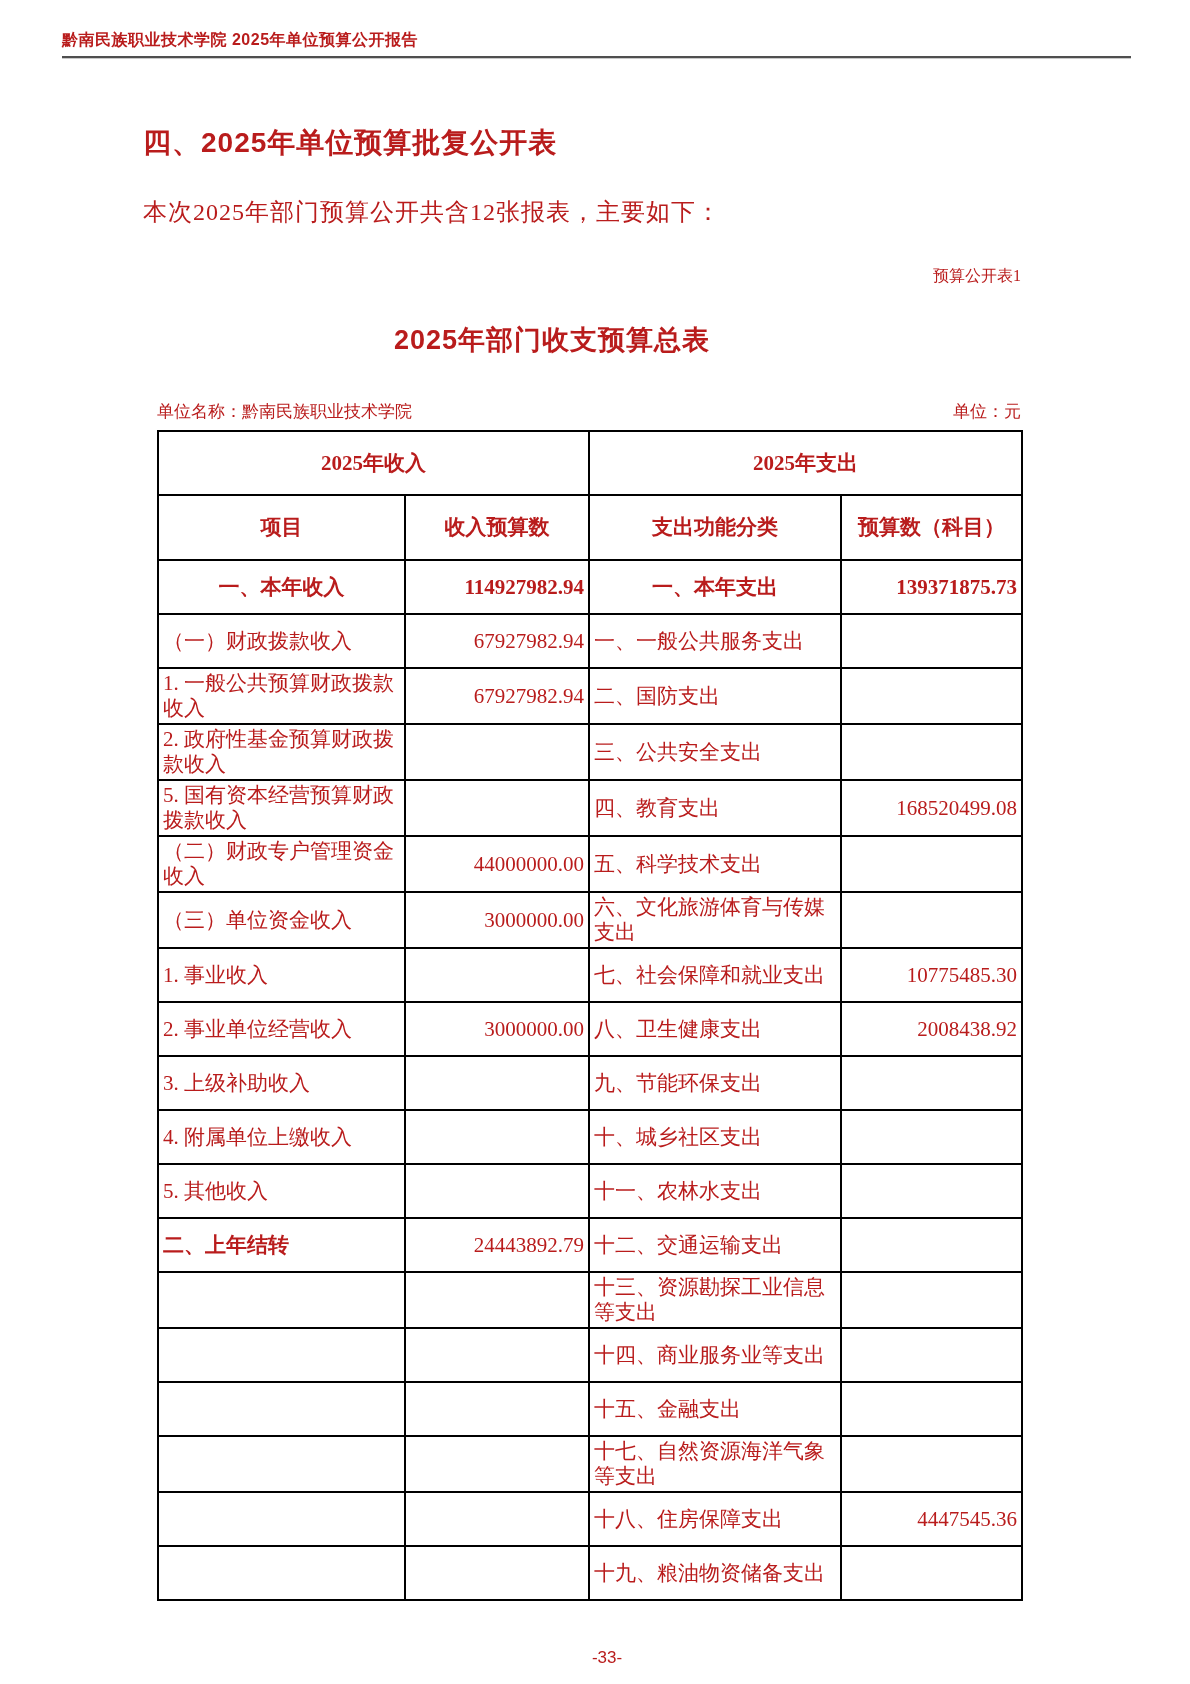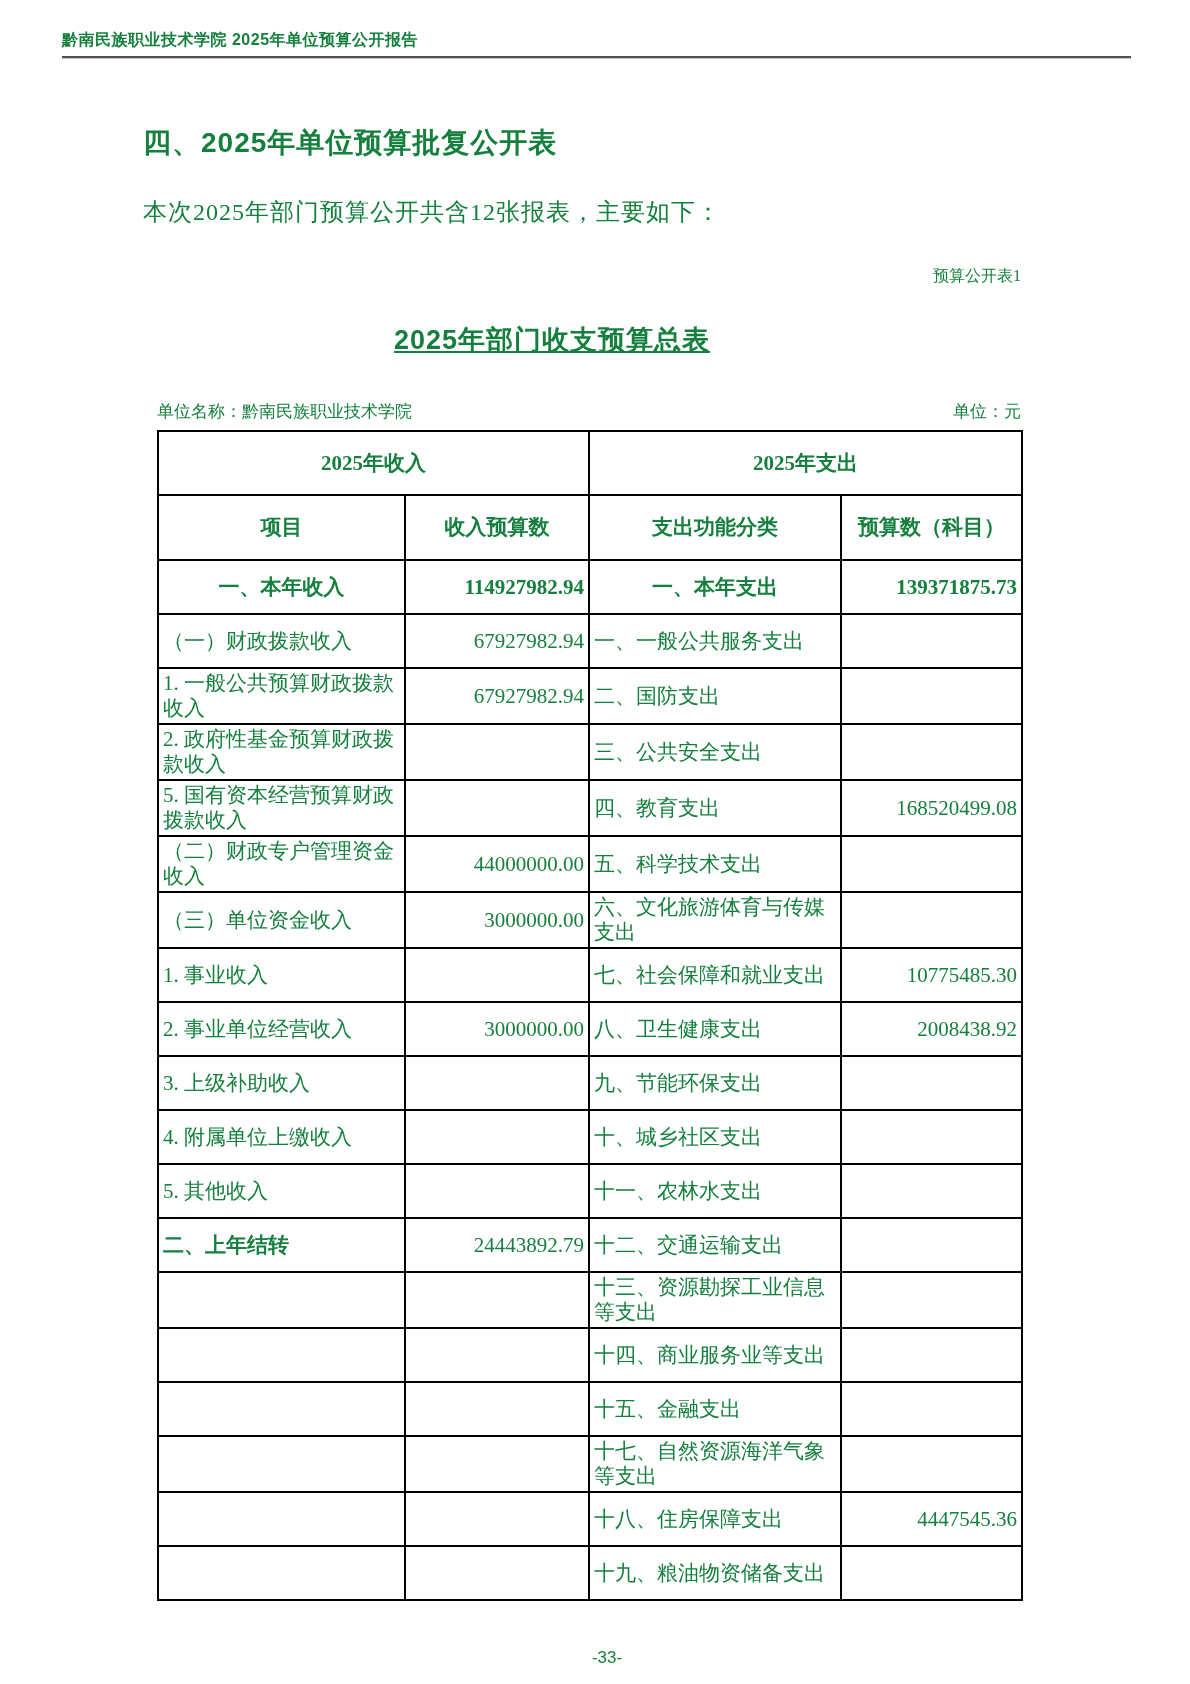--- a/index.html
+++ b/index.html
@@ -1,21 +1,21 @@
 <!DOCTYPE html>
 <html><head>
 <meta charset="utf-8">
 <style>
   * { margin:0; padding:0; box-sizing:border-box; }
   html,body { background:#ffffff; }
   .page {
     position:relative;
     width:1190px; height:1684px;
     background:#ffffff;
-    color:#15803d;
+    color:#b91c1c;
     font-family:"Liberation Serif","DejaVu Serif",serif;
     overflow:hidden;
   }
   .doc-header {
     position:absolute; left:62px; top:30px;
     font-family:"Liberation Sans","DejaVu Sans",sans-serif;
     font-size:16px; font-weight:bold; letter-spacing:0.5px;
   }
   .header-rule {
     position:absolute; left:62px; top:56px; width:1069px; height:3px;
@@ -31,21 +31,21 @@
     font-size:24px; letter-spacing:1px;
   }
   .table-tag {
     position:absolute; left:621px; top:266px; width:400px;
     text-align:right; font-size:16px;
   }
   .table-title {
     position:absolute; left:0; top:322px; width:1104px;
     text-align:center;
     font-family:"Liberation Sans","DejaVu Sans",sans-serif;
-    font-size:27px; font-weight:bold; letter-spacing:1px;text-decoration:underline;
+    font-size:27px; font-weight:bold; letter-spacing:1px;
   }
   .meta-line {
     position:absolute; left:157px; top:400px; width:864px;
     font-size:17px;
   }
   .meta-line .unit-name { float:left;text-align:center; }
   .meta-line .unit { float:right; }
   table.budget {
     position:absolute; left:157px; top:430px;
     width:864px;

